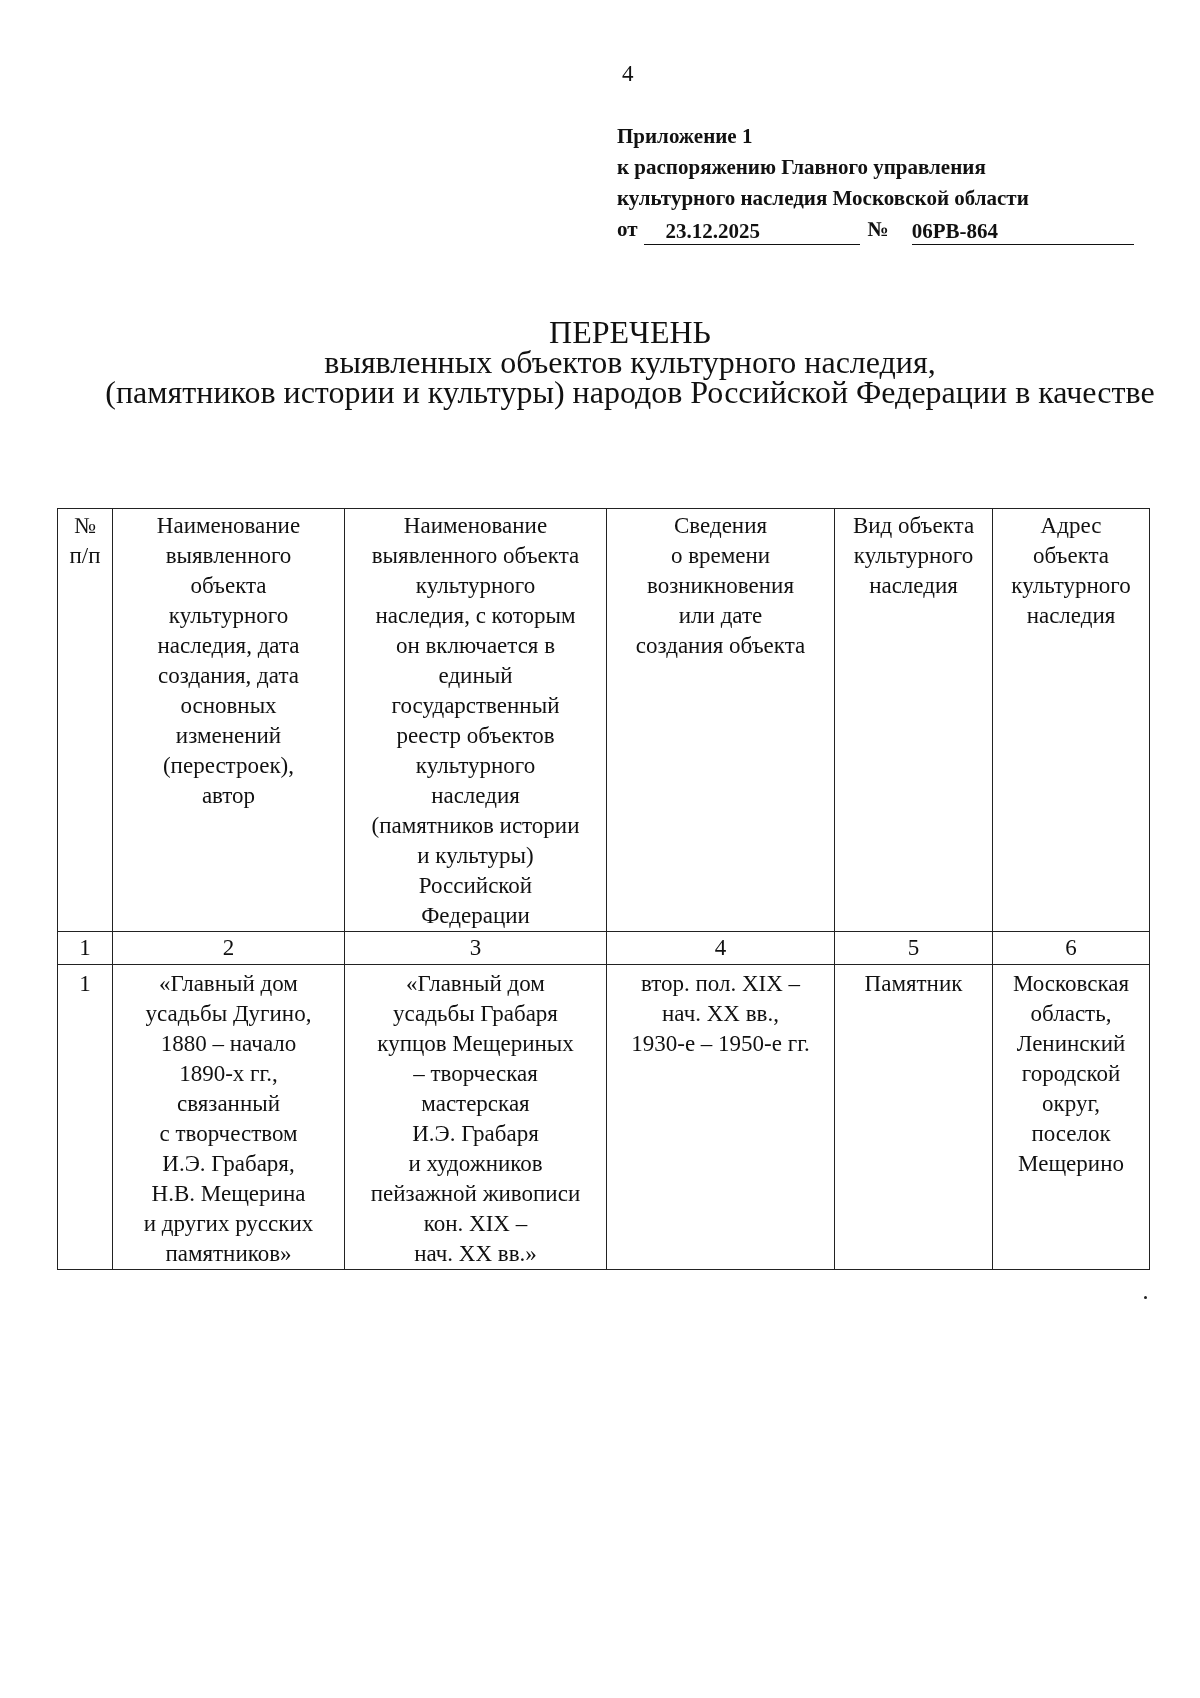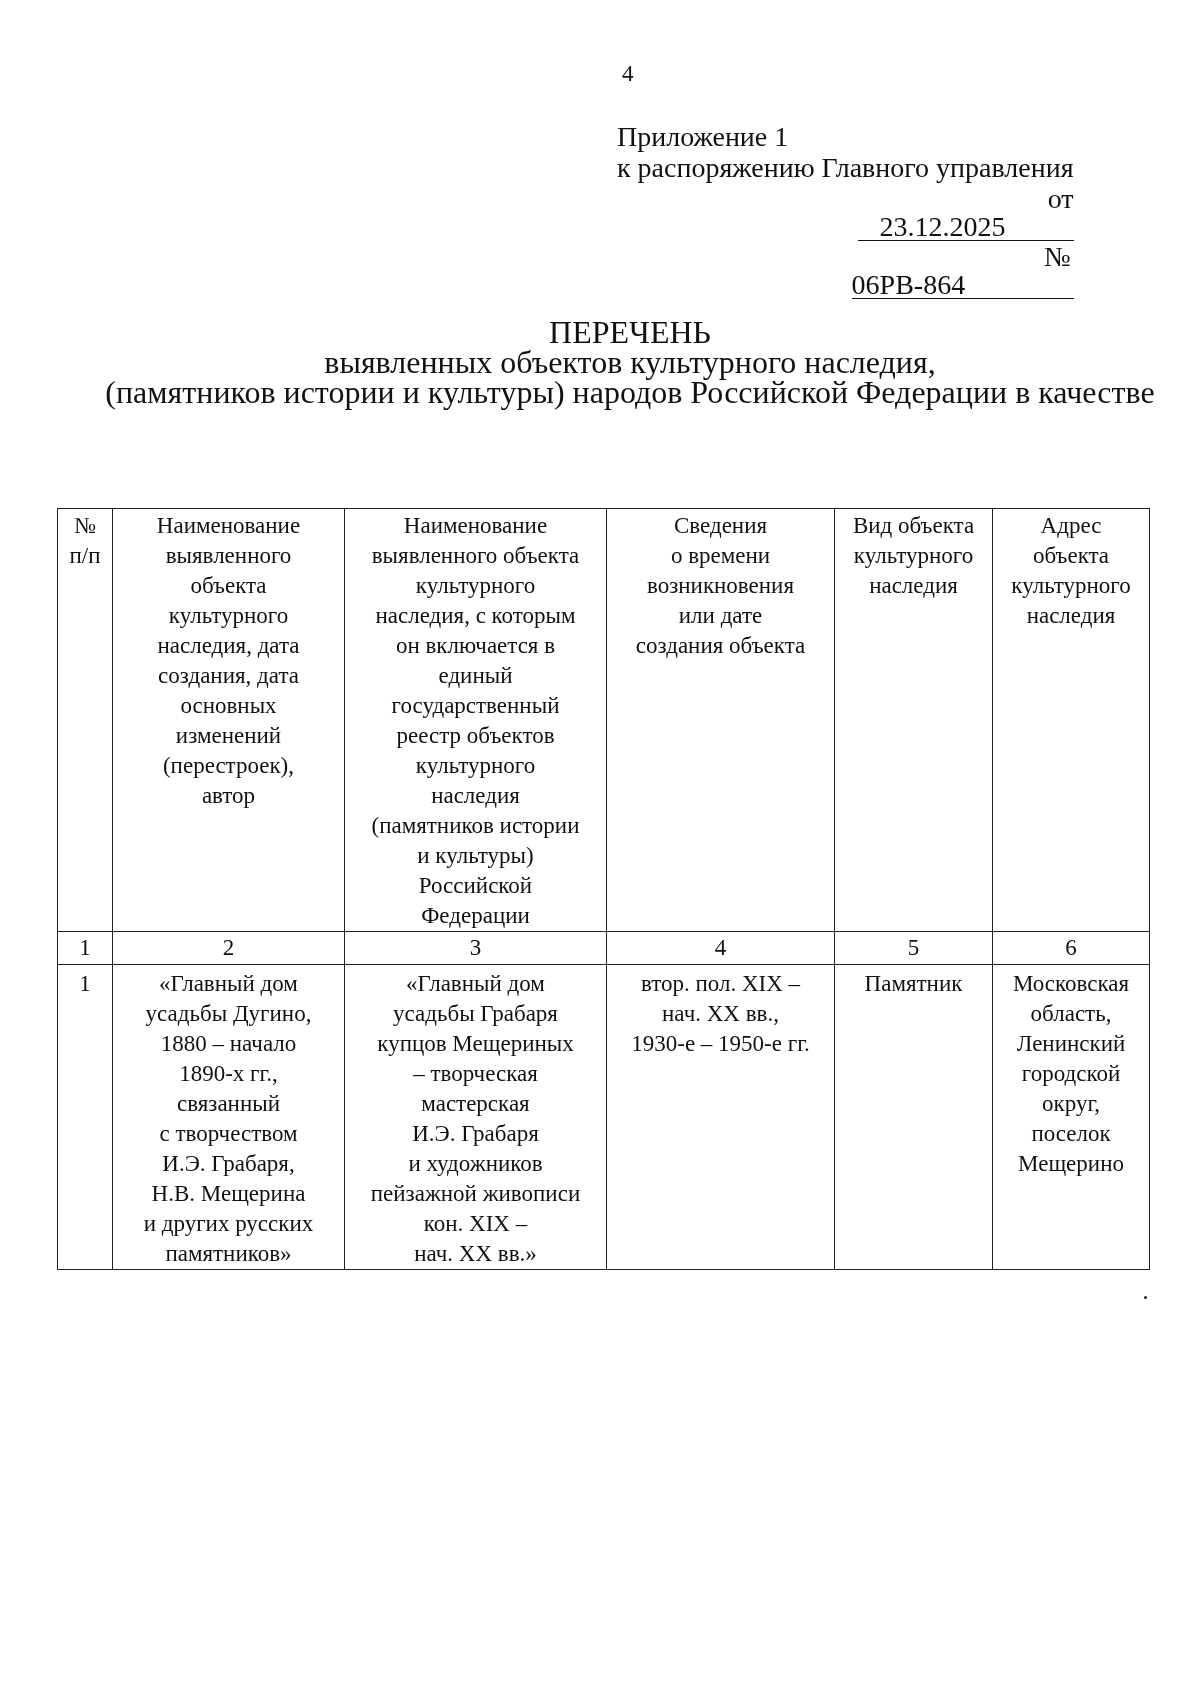--- a/index.html
+++ b/index.html
@@ -5,27 +5,27 @@
     html, body { margin: 0; padding: 0; background: #ffffff; }
     body {
       width: 1200px; height: 1698px; position: relative; overflow: hidden;
       font-family: "Liberation Serif", "DejaVu Serif", serif;
       color: #111111;
     }
     .page-number {
       position: absolute; left: 622px; top: 60px; font-size: 23px; line-height: 28px;
     }
     .appendix {
-      position: absolute; left: 617px; top: 121px; font-size: 28px; line-height: 31px;
+      position: absolute; left: 617px; top: 121px; font-size: 21px; line-height: 31px; font-weight: bold;
     }
     .appendix .line { display: block; white-space: nowrap; }
-    .appendix .sig-line { display: flex; align-items: flex-end; white-space: nowrap; flex-direction: column; }
+    .appendix .sig-line { display: flex; align-items: flex-end; white-space: nowrap; }
     .appendix .u {
       display: inline-block; border-bottom: 1.5px solid #111; text-align: left;
-      padding-left: 22px; line-height: 26px;
+      padding-left: 22px; line-height: 26px; margin-left: 20px;
     }
     .appendix .date-u { width: 194px; margin-left: 6px; }
     .appendix .num-u { width: 222px; padding-left: 0; }
     .appendix .num-label { margin-left: 8px; margin-right: 3px; }
 
     .title-block {
       position: absolute; left: 100px; width: 1060px; top: 317px;
       text-align: center; font-size: 32px; line-height: 30px;
     }
     .title-block .line { display: block; }
@@ -49,20 +49,21 @@
     }
   </style>
 </head>
 <body>
 
 <div class="page-number">4</div>
 
 <div class="appendix">
   <span class="line">Приложение 1</span>
   <span class="line">к распоряжению Главного управления</span>
+  <span class="line">культурного наследия Московской области</span>
   <span class="sig-line">
     <span>от</span>
     <span class="u date-u">23.12.2025</span>
     <span class="num-label">№</span>
     <span class="u num-u">06РВ-864</span>
   </span>
 </div>
 
 <div class="title-block">
   <span class="line">ПЕРЕЧЕНЬ</span>

